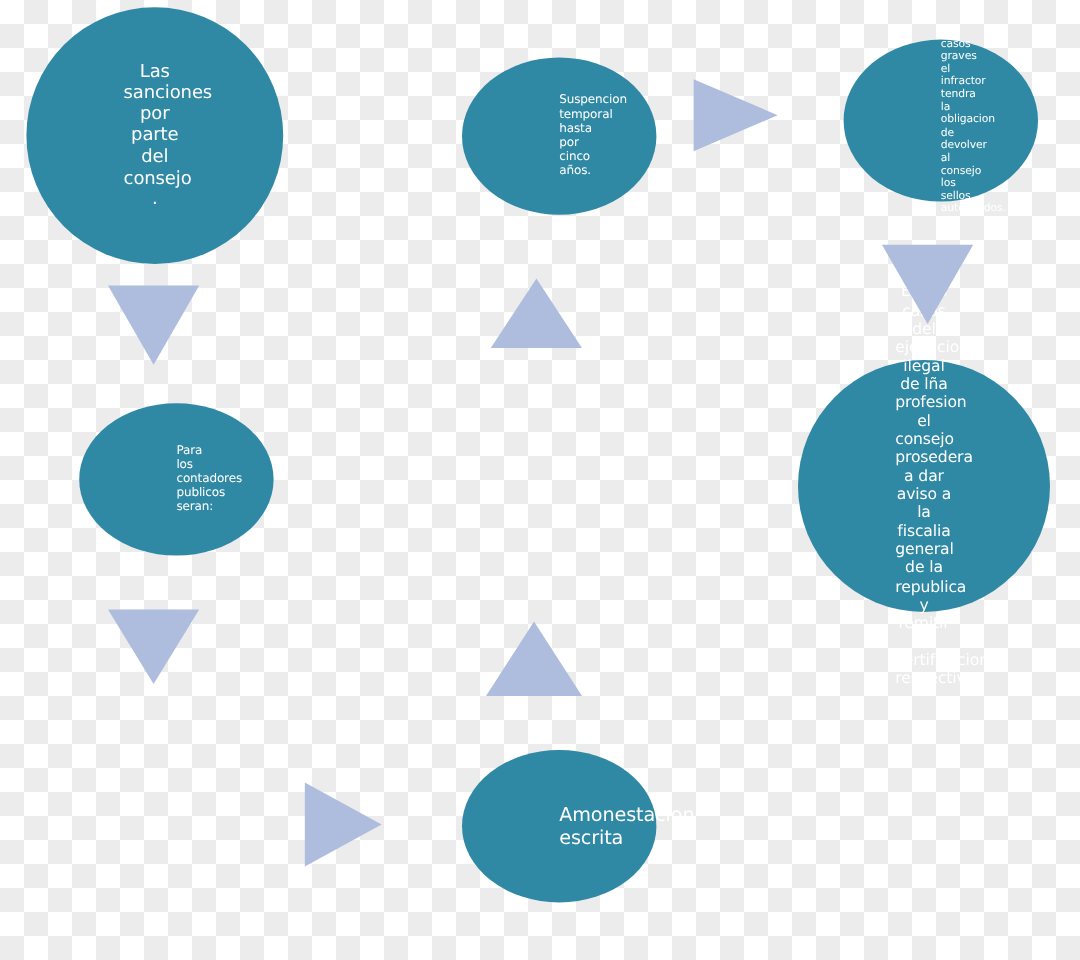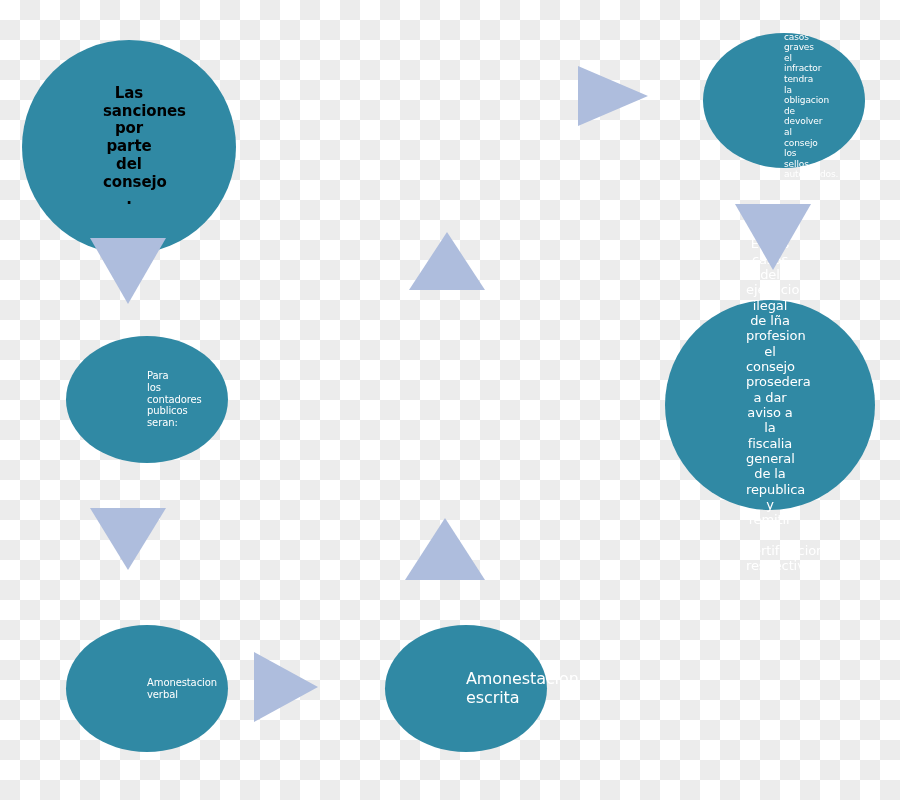--- a/index.html
+++ b/index.html
@@ -67,34 +67,34 @@
     border-left-style: solid;
     border-top-color: transparent;
     border-bottom-color: transparent;
     border-right: 0;
   }
 </style>
 </head>
 <body>
 
 <div id="canvas">
-    <div class="node" style="left: 22px; top: 40px; width: 214px; height: 214px; background: rgb(48, 137, 164); color: #000000; font-size: 15px; font-weight: bold;">
+    <div class="node" style="left: 22px; top: 6px; width: 214px; height: 214px; background: rgb(48, 137, 164); color: #ffffff; font-size: 15px;">
       <span>Las sanciones por parte del consejo .</span>
+    </div>
+    <div class="node" style="left: 385px; top: 48px; width: 131px; height: 131px; background: rgb(48, 137, 164); color: rgb(255, 255, 255); font-size: 10px;">
+      <span>Suspencion temporal hasta por cinco años.</span>
     </div>
     <div class="node" style="left: 703px; top: 33px; width: 135px; height: 135px; background: rgb(48, 137, 164); color: rgb(255, 255, 255); font-size: 9px;">
       <span>En casos graves el infractor tendra la obligacion de devolver al consejo los sellos autorizados.</span>
     </div>
     <div class="node" style="left: 66px; top: 336px; width: 127px; height: 127px; background: rgb(48, 137, 164); color: rgb(255, 255, 255); font-size: 10px;">
       <span>Para los contadores publicos seran:</span>
     </div>
     <div class="node" style="left: 665px; top: 300px; width: 210px; height: 210px; background: rgb(48, 137, 164); color: rgb(255, 255, 255); font-size: 13px;">
       <span>En los casos del ejercicio ilegal de lña profesion el consejo prosedera a dar aviso a la fiscalia general de la republica y remitir las certificaciones respectivas</span>
-    </div>
-    <div class="node" style="left: 66px; top: 625px; width: 127px; height: 127px; background: rgb(48, 137, 164); color: rgb(255, 255, 255); font-size: 10px;">
-      <span>Amonestacion verbal</span>
     </div>
     <div class="node" style="left: 385px; top: 625px; width: 127px; height: 127px; background: rgb(48, 137, 164); color: rgb(255, 255, 255); font-size: 16px;">
       <span>Amonestacion escrita</span>
     </div>
     <div class="arrow arrow-down" style="left: 90px; top: 238px; border-left-width: 38px; border-right-width: 38px; border-top-width: 66px; border-top-color: rgb(174, 189, 221);"></div>
     <div class="arrow arrow-up" style="left: 409px; top: 232px; border-left-width: 38px; border-right-width: 38px; border-bottom-width: 58px; border-bottom-color: rgb(174, 189, 221);"></div>
     <div class="arrow arrow-right" style="left: 578px; top: 66px; border-top-width: 30px; border-bottom-width: 30px; border-left-width: 70px; border-left-color: rgb(174, 189, 221);"></div>
     <div class="arrow arrow-down" style="left: 735px; top: 204px; border-left-width: 38px; border-right-width: 38px; border-top-width: 66px; border-top-color: rgb(174, 189, 221);"></div>
     <div class="arrow arrow-down" style="left: 90px; top: 508px; border-left-width: 38px; border-right-width: 38px; border-top-width: 62px; border-top-color: rgb(174, 189, 221);"></div>
     <div class="arrow arrow-up" style="left: 405px; top: 518px; border-left-width: 40px; border-right-width: 40px; border-bottom-width: 62px; border-bottom-color: rgb(174, 189, 221);"></div>

